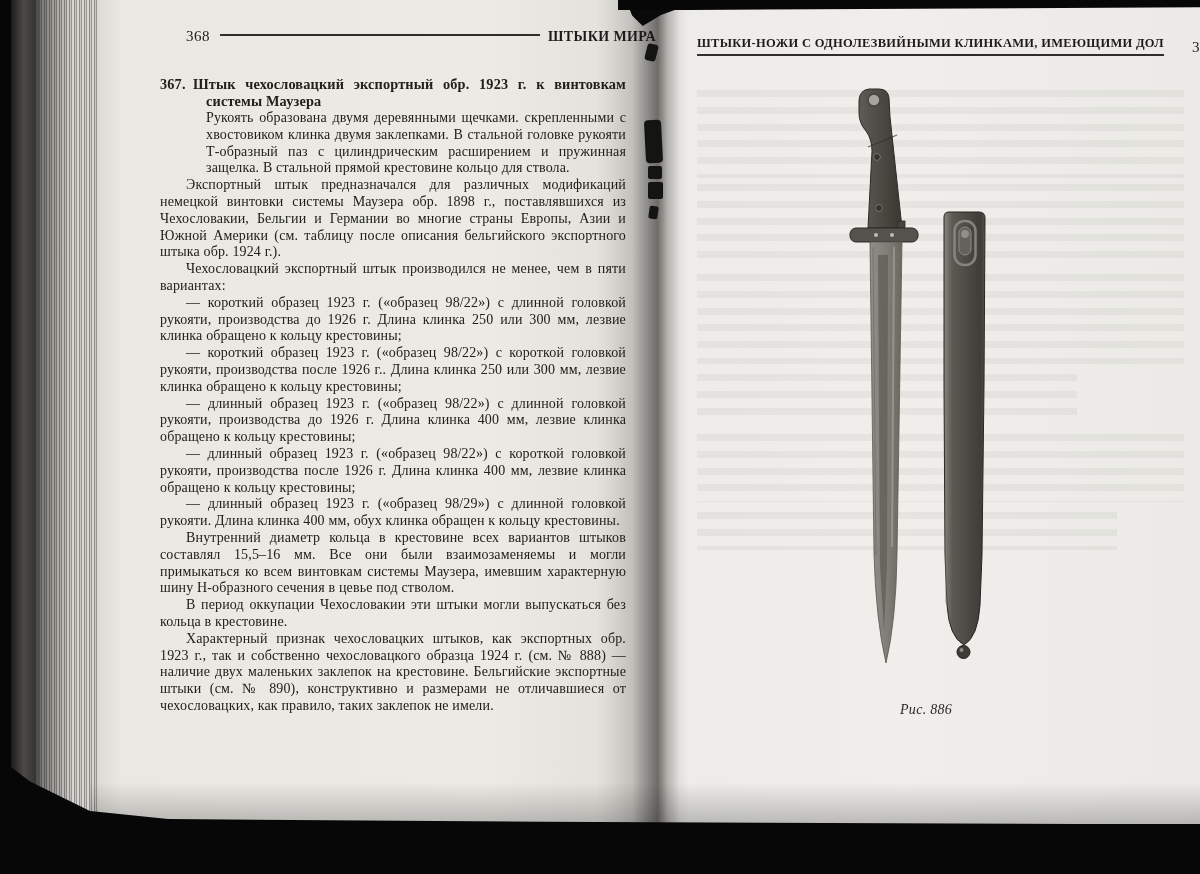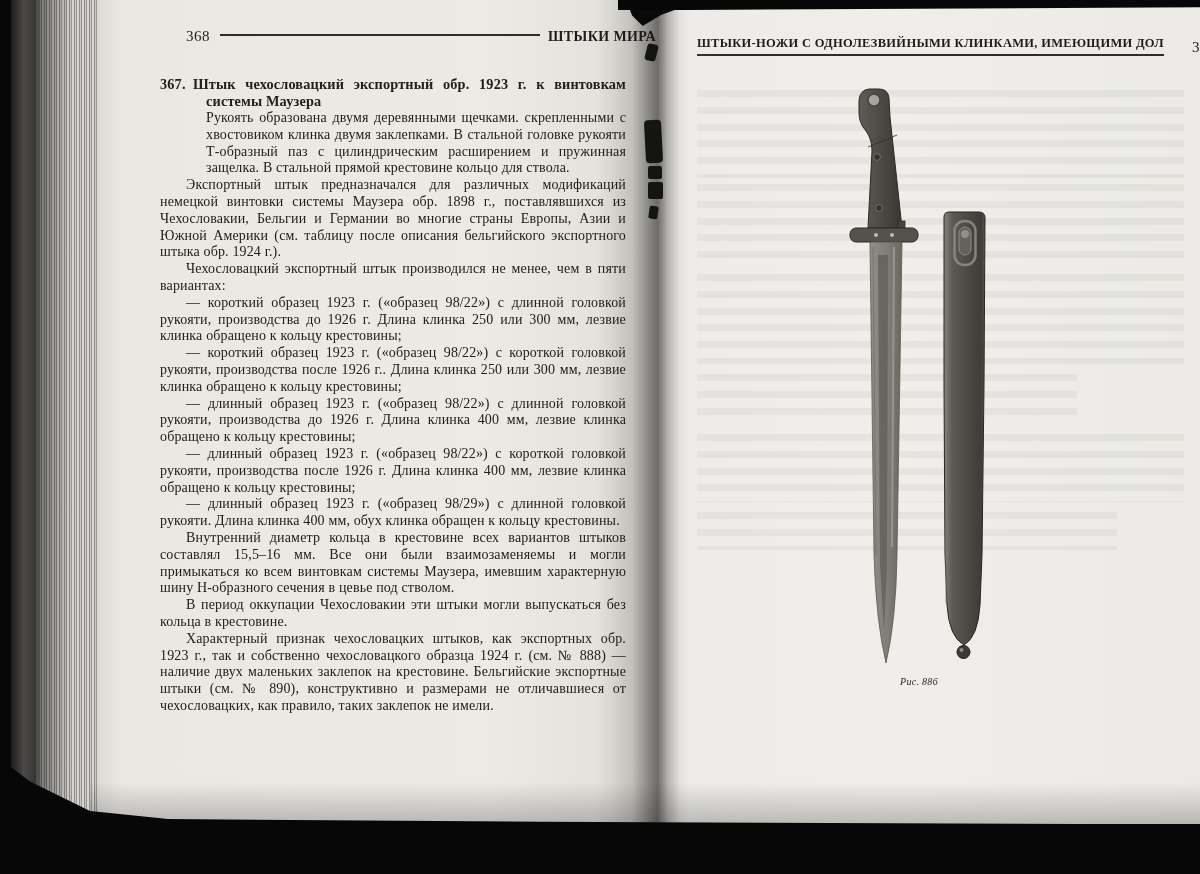--- a/index.html
+++ b/index.html
@@ -40,21 +40,21 @@
       border-bottom:2px solid #2e2d2a;padding-bottom:3px;}
   .rp-num{font-size:15px;margin-left:10px;letter-spacing:.5px;}
   
   .content{position:absolute;left:61px;top:76px;width:466px;color:#21201d;font-size:14px;
            line-height:16.8px;text-align:justify;letter-spacing:.15px;}
   .entry-heading{font-weight:bold;font-size:14.3px;padding-left:46px;text-indent:-46px;line-height:17px;}
   .entry-desc{margin-left:46px;}
   .content p{margin:0;text-indent:26px;}
   
   .fig-svg{position:absolute;left:175px;top:79px;}
-  .caption{position:absolute;left:243px;top:670px;font-style:italic;font-size:10px;color:#2a2926;letter-spacing:.3px;text-align:right;}
+  .caption{position:absolute;left:243px;top:696px;font-style:italic;font-size:14px;color:#2a2926;letter-spacing:.3px;text-align:right;}
   
   .ghost{position:absolute;left:40px;width:487px;pointer-events:none;opacity:.5;filter:blur(.7px);
       background:repeating-linear-gradient(180deg,rgba(106,104,98,.14) 0 7px,rgba(0,0,0,0) 7px 16.8px);}
   .ink{position:absolute;background:#141413;}
 </style>
 </head>
 <body>
 
 <div class="stage">
 

